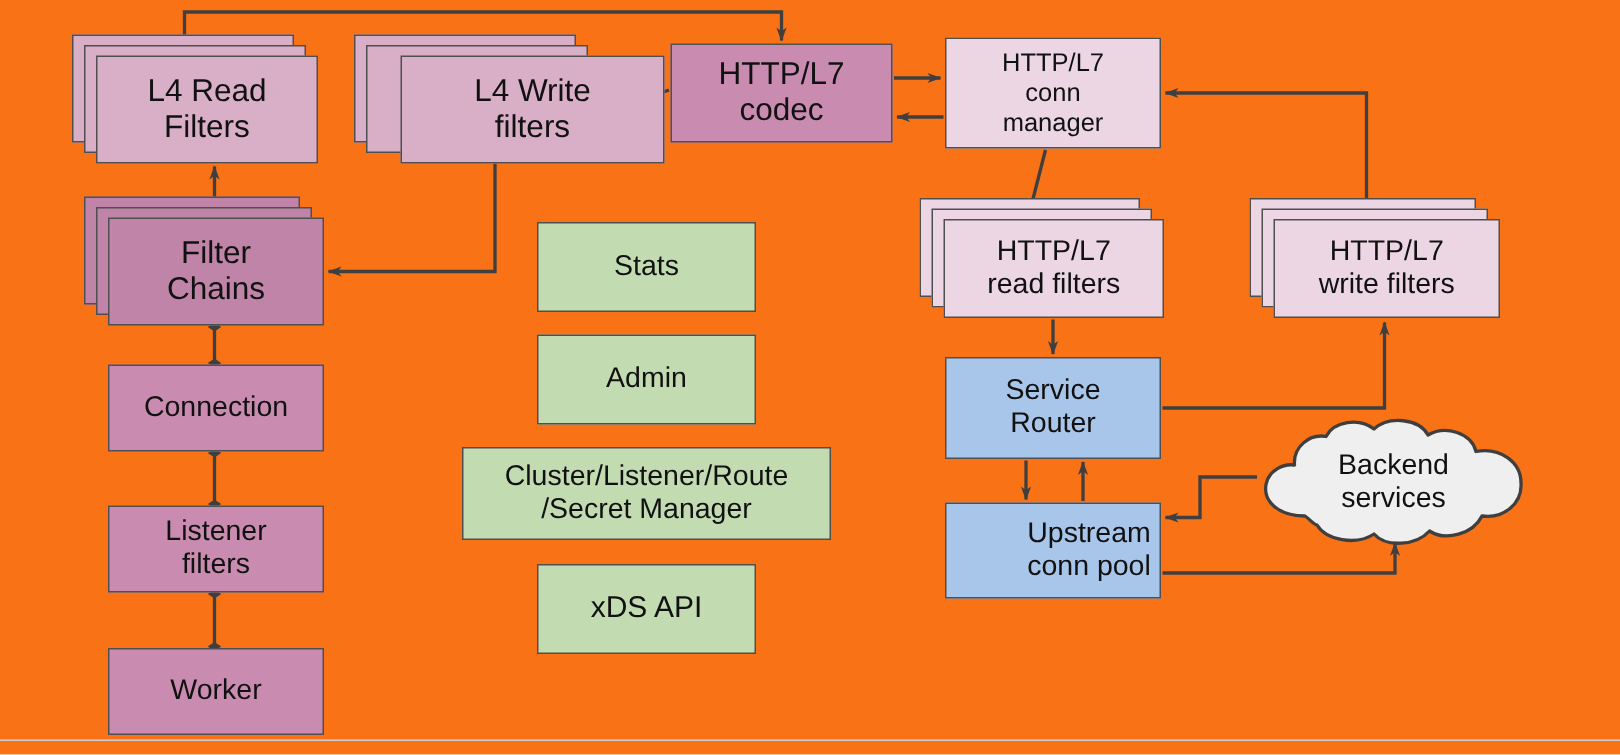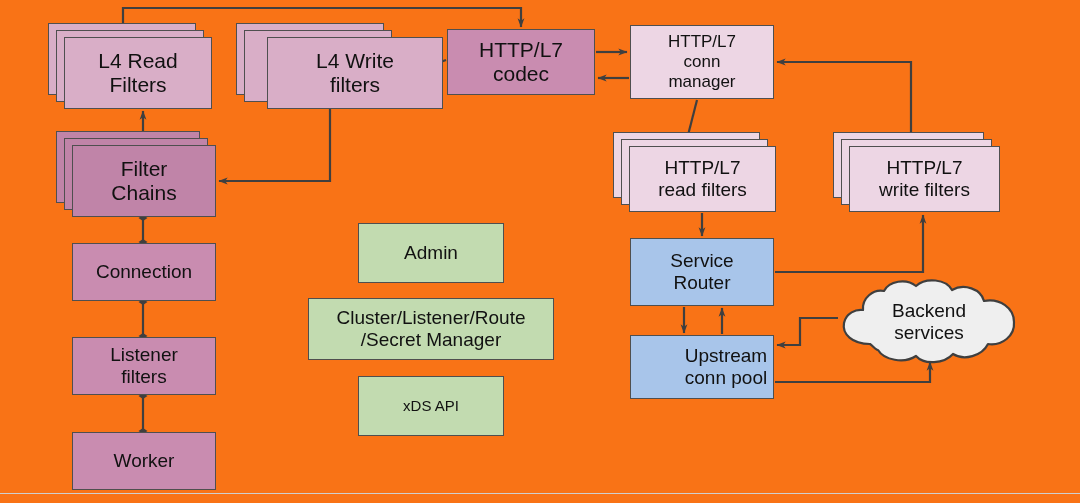--- a/index.html
+++ b/index.html
@@ -189,31 +189,34 @@
 
   <div class="node c-mauve-mid" style="left:72px;top:337px;width:144px;height:58px;font-size:19px;">
     <span class="lbl">Listener
 filters</span>
   </div>
 
   <div class="node c-mauve-mid" style="left:72px;top:432px;width:144px;height:58px;font-size:19px;">
     <span class="lbl">Worker</span>
   </div>
 
+  <div class="node c-green" style="left:358px;top:148px;width:146px;height:60px;font-size:19px;">
+    <span class="lbl">Stats</span>
+  </div>
 
   <div class="node c-green" style="left:358px;top:223px;width:146px;height:60px;font-size:19px;">
     <span class="lbl">Admin</span>
   </div>
 
   <div class="node c-green" style="left:308px;top:298px;width:246px;height:62px;font-size:19px;">
     <span class="lbl">Cluster/Listener/Route
 /Secret Manager</span>
   </div>
 
-  <div class="node c-green" style="left:358px;top:376px;width:146px;height:60px;font-size:15px;">
+  <div class="node c-green" style="left:358px;top:376px;width:146px;height:60px;font-size:20px;">
     <span class="lbl">xDS API</span>
   </div>
 
   <div class="node c-mauve-mid" style="left:447px;top:29px;width:148px;height:66px;font-size:21px;">
     <span class="lbl">HTTP/L7
 codec</span>
   </div>
 
   <div class="node c-pink-pale" style="left:630px;top:25px;width:144px;height:74px;font-size:17px;">
     <span class="lbl">HTTP/L7

